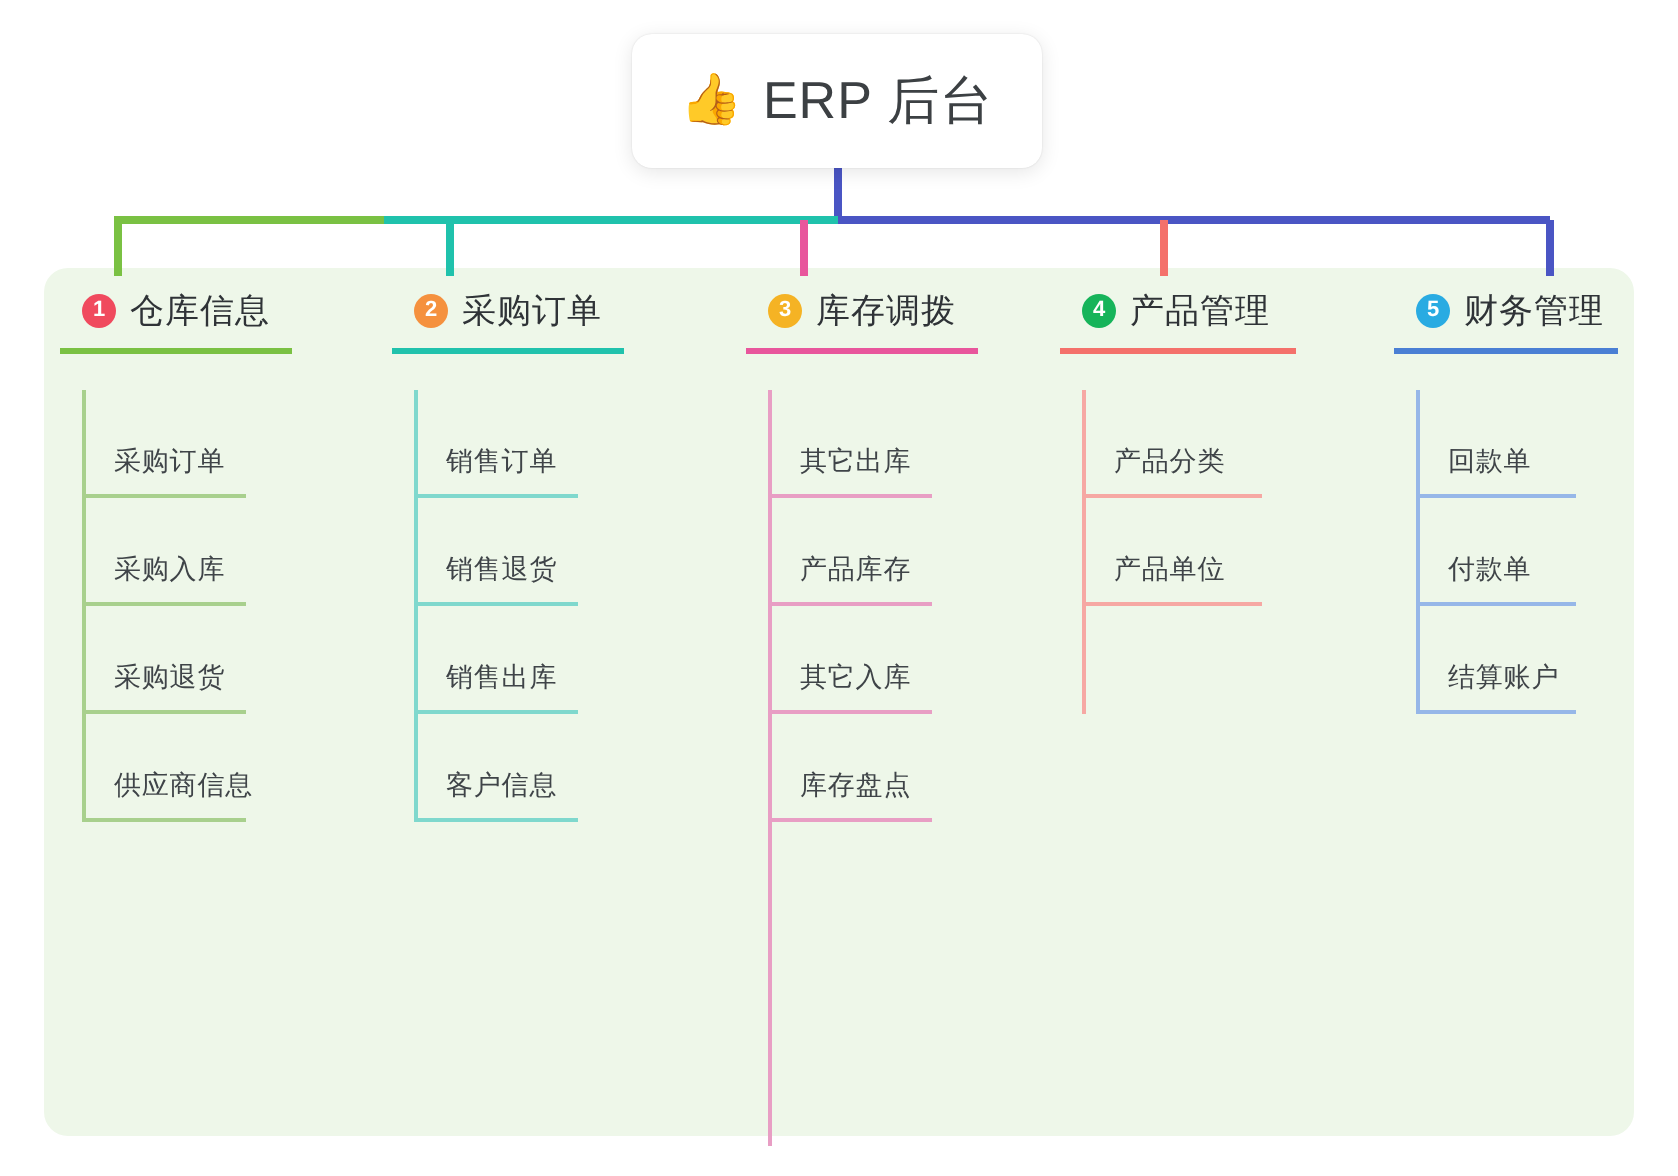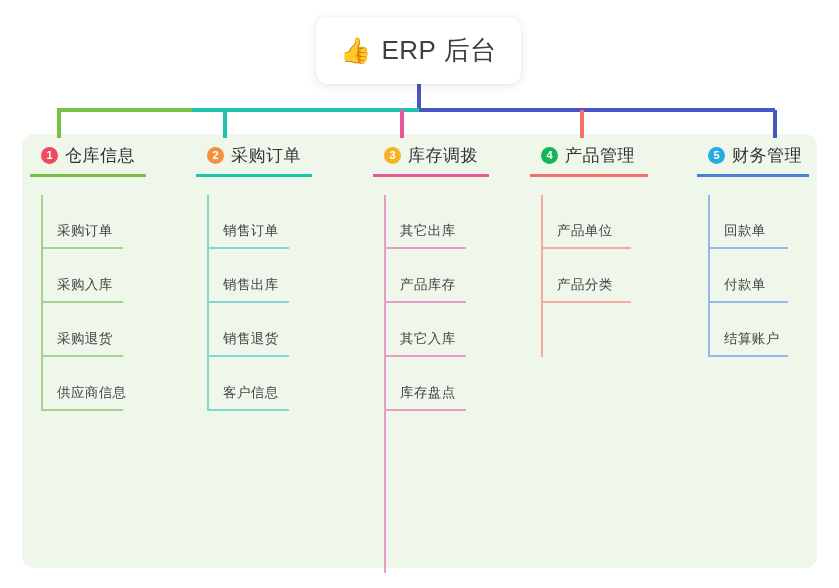--- a/index.html
+++ b/index.html
@@ -203,25 +203,25 @@
         <span class="col-title">采购订单</span>
       </div>
       <div class="col-rule" style="background: rgb(32, 194, 172); width: 116px;"></div>
       <div class="items">
         <div class="stem" style="background: rgb(127, 216, 205); height: 216px;"></div>
         <div class="item">
           <span class="item-label">销售订单</span>
           <div class="item-rule" style="background: rgb(127, 216, 205); width: 82px;"></div>
         </div>
         <div class="item">
+          <span class="item-label">销售退货</span>
+          <div class="item-rule" style="background: rgb(127, 216, 205); width: 82px;"></div>
+        </div>
+        <div class="item">
           <span class="item-label">销售出库</span>
-          <div class="item-rule" style="background: rgb(127, 216, 205); width: 82px;"></div>
-        </div>
-        <div class="item">
-          <span class="item-label">销售退货</span>
           <div class="item-rule" style="background: rgb(127, 216, 205); width: 82px;"></div>
         </div>
         <div class="item">
           <span class="item-label">客户信息</span>
           <div class="item-rule" style="background: rgb(127, 216, 205); width: 82px;"></div>
         </div>
       </div>
     </div>
     <div class="column" style="left: 373px; width: 150px;">
       <div class="col-header">
@@ -251,27 +251,27 @@
     </div>
     <div class="column" style="left: 530px; width: 160px;">
       <div class="col-header">
         <span class="badge" style="background: rgb(22, 180, 90);">4</span>
         <span class="col-title">产品管理</span>
       </div>
       <div class="col-rule" style="background: rgb(244, 113, 107); width: 118px;"></div>
       <div class="items">
         <div class="stem" style="background: rgb(246, 168, 163); height: 162px;"></div>
         <div class="item">
+          <span class="item-label">产品分类</span>
+          <div class="item-rule" style="background: rgb(246, 168, 163); width: 90px;"></div>
+        </div>
+        <div class="item">
           <span class="item-label">产品单位</span>
           <div class="item-rule" style="background: rgb(246, 168, 163); width: 90px;"></div>
         </div>
-        <div class="item">
-          <span class="item-label">产品分类</span>
-          <div class="item-rule" style="background: rgb(246, 168, 163); width: 90px;"></div>
-        </div>
       </div>
     </div>
     <div class="column" style="left: 697px; width: 150px;">
       <div class="col-header">
         <span class="badge" style="background: rgb(41, 171, 226);">5</span>
         <span class="col-title">财务管理</span>
       </div>
       <div class="col-rule" style="background: rgb(74, 127, 212); width: 112px;"></div>
       <div class="items">
         <div class="stem" style="background: rgb(150, 183, 232); height: 162px;"></div>

